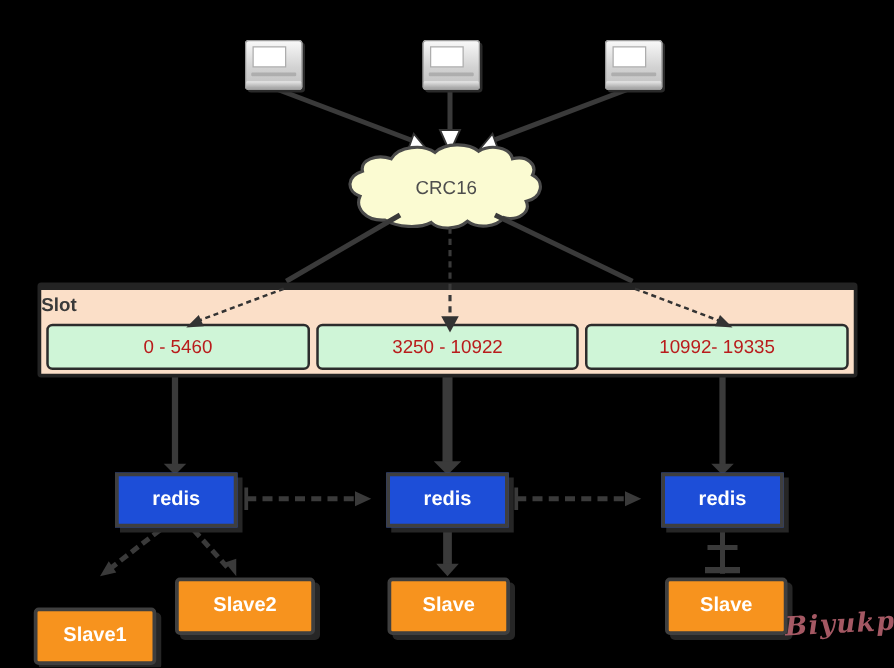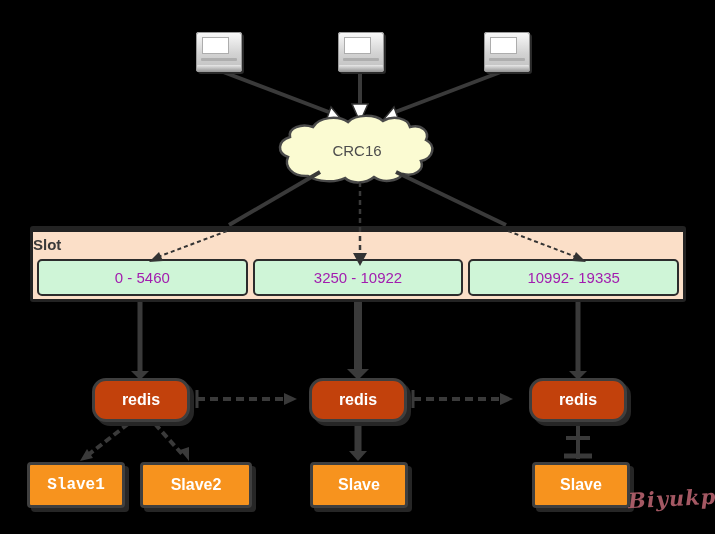--- a/index.html
+++ b/index.html
@@ -23,26 +23,26 @@
   .cloud-label{position:absolute;left:292px;top:142px;width:130px;text-align:center;z-index:2;
     font-size:15px;color:#4d4d4d;}
 
   
   .slot-bar{position:absolute;left:30px;top:226px;width:656px;height:76px;z-index:2;
     background:#FBDFC8;border:3px solid #232323;border-top-width:6px;border-radius:3px;box-sizing:border-box;}
   .slot-label{position:absolute;top:4px;left:0;right:0;text-align:left;padding-right:30px;
     font-weight:bold;font-size:15px;color:#3a3a3a;}
   .slot-ranges{position:absolute;left:4px;right:4px;bottom:3px;height:37px;display:flex;gap:5px;}
   .slot-range{flex:1;background:#CFF5D7;border:2px solid #2c2c2c;border-radius:5px;box-sizing:border-box;
-    display:flex;align-items:center;justify-content:center;font-size:15px;color:#a21caf;}
+    display:flex;align-items:center;justify-content:center;font-size:15px;color:#b91c1c;}
 
   
   .node{position:absolute;box-sizing:border-box;display:flex;align-items:center;justify-content:center;
     font-weight:bold;color:#fff;z-index:2;}
-  .master{width:98px;height:44px;background:#c2410c;border:3px solid #3f3f3f;border-radius:14px;
+  .master{width:98px;height:44px;background:#1d4ed8;border:3px solid #3f3f3f;border-radius:0;
     box-shadow:4px 4px 0 #262626;font-size:16px;}
   .slave{width:98px;height:46px;background:#F7931E;border:3px solid #3f3f3f;border-radius:4px;
     box-shadow:4px 4px 0 #262626;font-size:16px;}
 
   
   .watermark{position:absolute;left:628px;top:486px;z-index:4;
     font-family:"DejaVu Serif",serif;font-style:italic;font-weight:bold;font-size:21px;
     color:#b2606c;transform:rotate(-3deg);letter-spacing:1px;opacity:.92;}
 </style>
 </head>
@@ -120,21 +120,21 @@
       <div class="slot-range">0 - 5460</div>
       <div class="slot-range">3250 - 10922</div>
       <div class="slot-range">10992- 19335</div>
     </div>
   </div>
 
   <div class="node master" style="left:92px;top:378px;">redis</div>
   <div class="node master" style="left:309px;top:378px;">redis</div>
   <div class="node master" style="left:529px;top:378px;">redis</div>
 
-  <div class="node slave" style="left:27px;top:462px;font-family:Liberation Mono, monospace;">Slave1</div>
+  <div class="node slave" style="left:27px;top:486px;">Slave1</div>
   <div class="node slave" style="left:140px;top:462px;width:112px;">Slave2</div>
   <div class="node slave" style="left:310px;top:462px;">Slave</div>
   <div class="node slave" style="left:532px;top:462px;">Slave</div>
 
   <svg id="edges-over" width="715" height="534" viewBox="0 0 715 534">
     <path d="M360,182 L360,255" stroke="#3a3a3a" stroke-width="2.5" stroke-dasharray="5,4" fill="none"></path>
     <polygon points="353,253 367,253 360,266" fill="#333333"></polygon>
     <path d="M227,231 L155,258" stroke="#333333" stroke-width="2" stroke-dasharray="4,3" fill="none"></path>
     <polygon points="149,262 159,252 163,261" fill="#333333"></polygon>
     <path d="M508,231 L579,258" stroke="#333333" stroke-width="2" stroke-dasharray="4,3" fill="none"></path>

